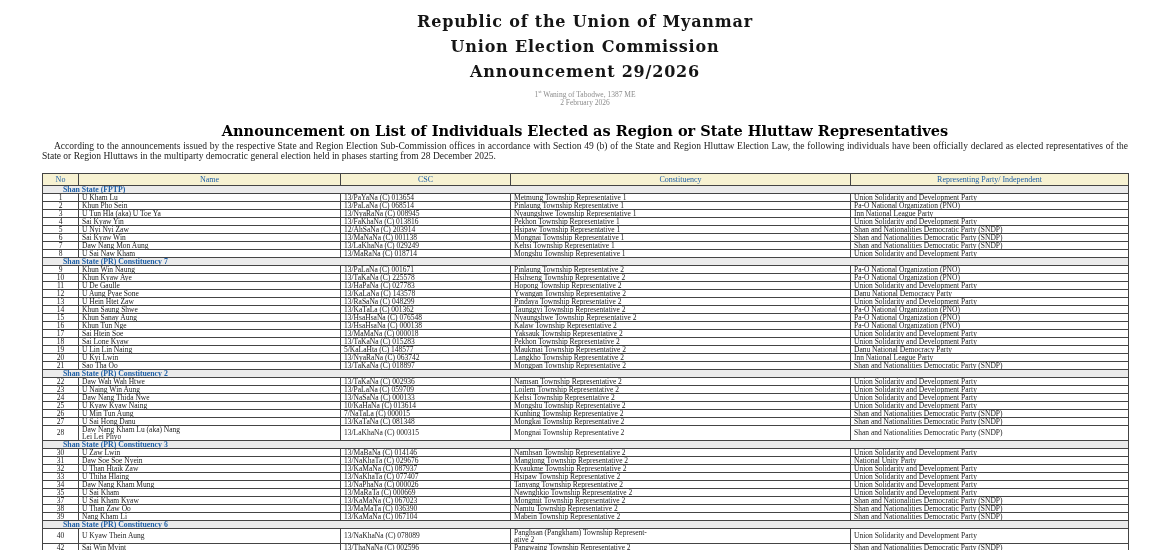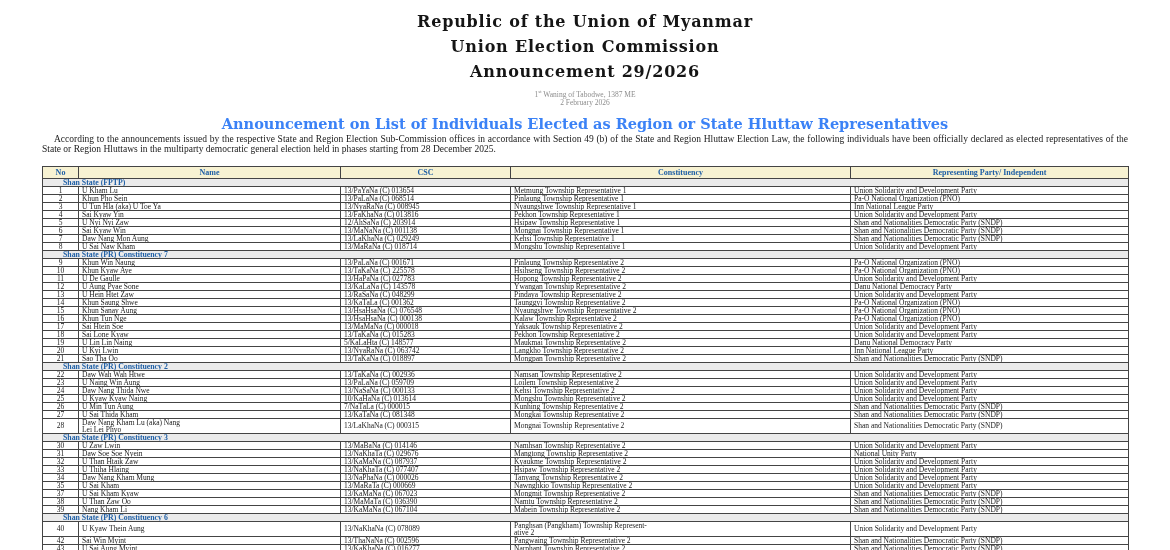--- a/index.html
+++ b/index.html
@@ -10,35 +10,35 @@
   .page { padding:5px 42px 0 42px; }
 
   .main-title {
     margin:8px; text-align:center;
     font-family:"DejaVu Serif", serif; font-weight:bold;
     font-size:16px; line-height:17px; letter-spacing:0.8px; color:#151515;
   }
   .date-block { text-align:center; color:#8d8d8d; font-size:7.5px; line-height:8px; margin-top:3px; }
   .date-block sup { font-size:5px; }
   .subtitle {
-    margin:9px 0 2px 0; text-align:center;
+    margin:16px 0 2px 0; text-align:center;
     font-family:"DejaVu Serif", serif; font-weight:bold;
-    font-size:14.5px; line-height:16px; color:#3b82f6;
+    font-size:14.5px; line-height:16px; color:#000000;
   }
   .intro {
     margin:0 0 12px 0; font-size:9.5px; line-height:10px;
     text-align:justify; text-indent:12px; color:#1a1a1a;
   }
 
   table.rep-table {
     width:1086px; border-collapse:collapse; table-layout:fixed;
     font-size:7.5px;
   }
   table.rep-table th {
-    background:#f7f2d2; color:#1e5fa6; font-weight:bold;
+    background:#f7f2d2; color:#1e5fa6; font-weight:normal;
     border:1px solid #444; font-size:8px; line-height:9px;
     padding:1px 2px; text-align:center;
   }
   table.rep-table td {
     border:1px solid #444; padding:0 3px;
     line-height:7px; vertical-align:middle; color:#1a1a1a;
     overflow:hidden;
   }
   tr.section-row td {
     background:#ebebeb; color:#1e5fa6; font-weight:bold;
@@ -269,21 +269,21 @@
         </tr>
         <tr>
           <td class="cell-no">26</td>
           <td class="cell-name">U Min Tun Aung</td>
           <td class="cell-csc">7/NaTaLa (C) 000015</td>
           <td class="cell-constituency">Kunhing Township Representative 2</td>
           <td class="cell-party">Shan and Nationalities Democratic Party (SNDP)</td>
         </tr>
         <tr>
           <td class="cell-no">27</td>
-          <td class="cell-name">U Sai Thida Kham</td>
+          <td class="cell-name">U Sai Hong Danu</td>
           <td class="cell-csc">13/KaTaNa (C) 081348</td>
           <td class="cell-constituency">Mongkai Township Representative 2</td>
           <td class="cell-party">Shan and Nationalities Democratic Party (SNDP)</td>
         </tr>
         <tr>
           <td class="cell-no">28</td>
           <td class="cell-name">Daw Nang Kham Lu (aka) Nang
 Lei Lei Phyo</td>
           <td class="cell-csc">13/LaKhaNa (C) 000315</td>
           <td class="cell-constituency">Mongnai Township Representative 2</td>

